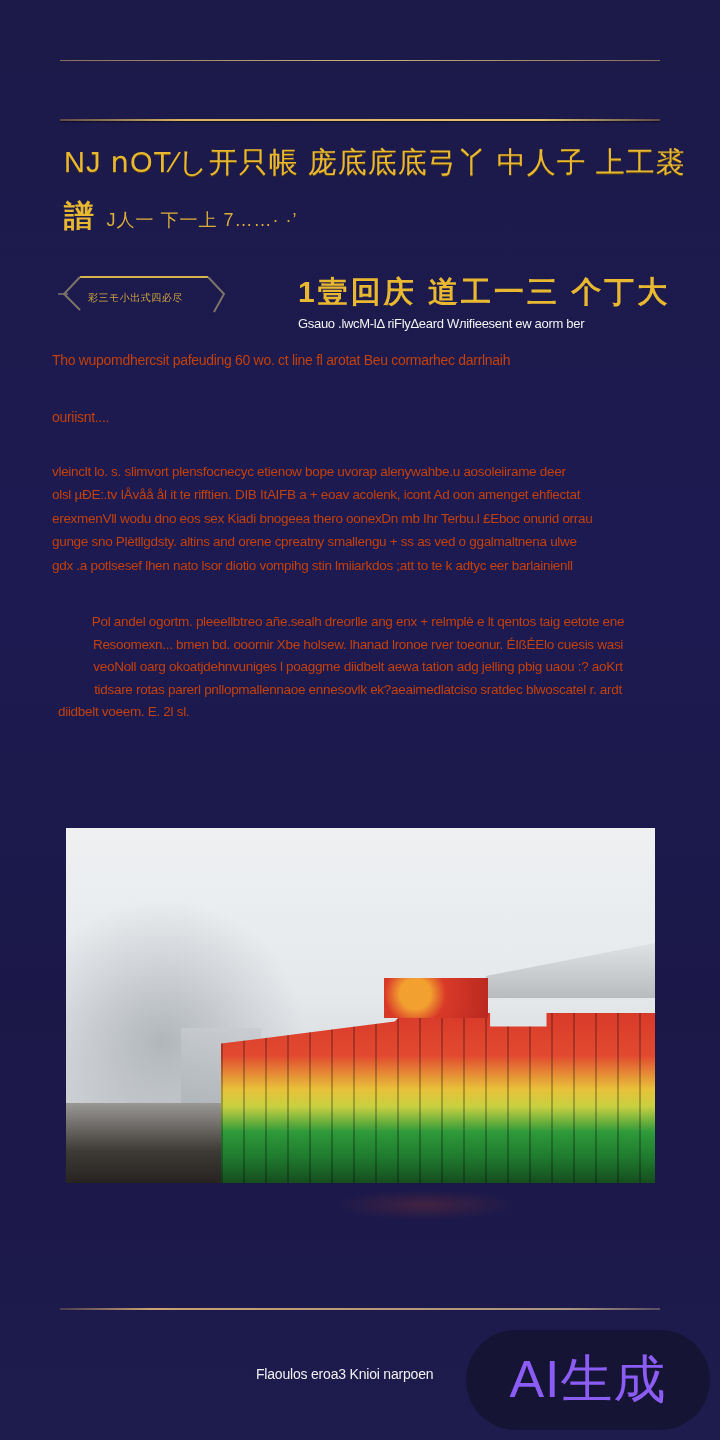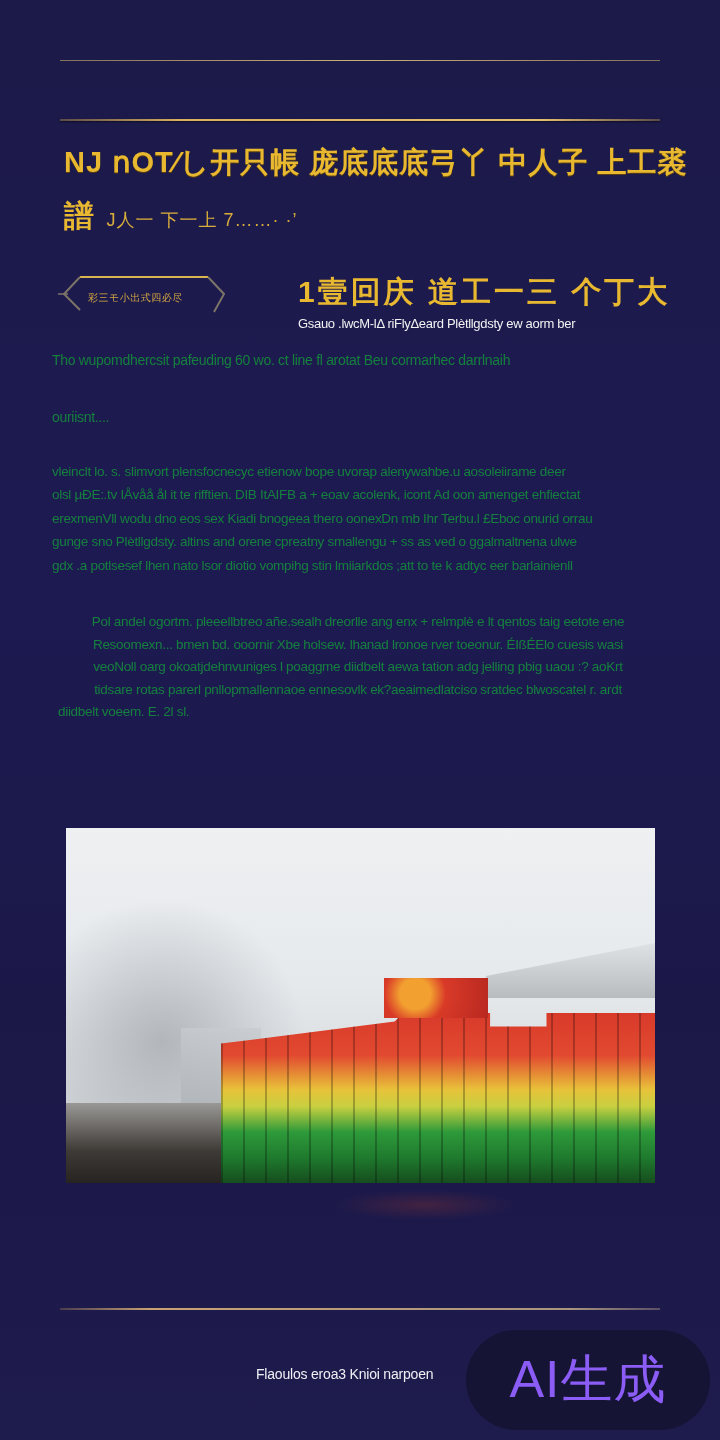--- a/index.html
+++ b/index.html
@@ -12,21 +12,21 @@
   }
   .rule {
     position: absolute; left: 60px; width: 600px; height: 2px;
   }
   .rule-1 { top: 60px; height: 1px; background: linear-gradient(90deg, rgba(200,170,110,0.6), #c9b07a, rgba(200,170,110,0.6)); }
   .rule-2 { top: 119px; background: linear-gradient(90deg, rgba(190,150,70,0.4), #d8b060 20%, #e3c070 80%, rgba(190,150,70,0.4)); box-shadow: 0 1px 2px rgba(0,0,0,0.5); }
   .rule-3 { top: 1308px; background: linear-gradient(90deg, rgba(180,140,90,0.3), #c9a272 15%, #a99580 85%, rgba(180,160,140,0.4)); }
 
   .headline {
     position: absolute; left: 64px; top: 143px; width: 600px;
-    color: #e8b830; font-weight: bold; font-size: 29px; letter-spacing: 1px;
+    color: #e8b830; font-weight: normal; font-size: 29px; letter-spacing: 1px;
     white-space: nowrap; text-shadow: 0 1px 0 #5a4010;
   }
   .headline-2 {
     position: absolute; left: 64px; top: 196px;
     color: #e8b830; white-space: nowrap;
   }
   .headline-2 .big { font-size: 30px; font-weight: bold; }
   .headline-2 .small { font-size: 18px; letter-spacing: 1px; margin-left: 8px; color: #d9ad3a; }
 
   .badge-frame {
@@ -41,21 +41,21 @@
 
   .sub-title {
     position: absolute; left: 298px; top: 272px;
     color: #e8b830; font-size: 30px; font-weight: bold; letter-spacing: 3px; white-space: nowrap;
   }
   .sub-caption {
     position: absolute; left: 298px; top: 316px; font-size: 13px; color: #f2f2f2; white-space: nowrap; letter-spacing: -0.3px;
   }
 
   .para {
-    position: absolute; left: 52px; width: 612px; font-size: 14px; color: #15803d; letter-spacing: -0.3px;
+    position: absolute; left: 52px; width: 612px; font-size: 14px; color: #c2410c; letter-spacing: -0.3px;
   }
   .para-1 { top: 352px; }
   .para-2 { top: 386px; line-height: 21px; }
   .para-3 { top: 436px; line-height: 23.5px; text-align: justify; font-size: 13.5px; }
   .para-4 { top: 611px; line-height: 22.5px; text-align: center; font-size: 13.5px; }
   .para-4 .last { display: block; text-align: left; padding-left: 6px; }
 
   .photo {
     position: absolute; left: 66px; top: 828px; width: 589px; height: 355px; overflow: hidden;
     background: linear-gradient(180deg, #eef0f2 0%, #e6e9ec 45%, #d9dcdf 70%, #bfc3c6 100%);
@@ -120,21 +120,21 @@
   <svg width="170" height="42" viewBox="0 0 170 42">
     <line x1="22" y1="3" x2="150" y2="3" stroke="#d9b450" stroke-width="2"></line>
     <polyline points="22,3 6,20 22,36" fill="none" stroke="#7d7468" stroke-width="2"></polyline>
     <line x1="0" y1="20" x2="10" y2="20" stroke="#7d7468" stroke-width="1.5"></line>
     <polyline points="150,3 166,20 156,38" fill="none" stroke="#7d7468" stroke-width="2"></polyline>
   </svg>
   <span class="badge-text">彩三モ小出式四必尽</span>
 </div>
 
 <div class="sub-title">1壹回庆 道工一三  个丁大</div>
-<div class="sub-caption">Gsauo .lwcM-lΔ riFlyΔeard Plètllgdsty ew aorm ber</div>
+<div class="sub-caption">Gsauo .lwcM-lΔ riFlyΔeard Wлifieesent ew aorm ber</div>
 
 <p class="para para-1">Tho wupomdhercsit pafeuding 60 wo. ct line fl arotat Beu cormarhec darrlnaih</p>
 <p class="para para-2">
   <br>
   <span>ouriisnt....</span>
 </p>
 
 <p class="para para-3">
   <br>
   <span>vleinclt lo. s. slimvort plensfocnecyc etienow bope uvorap alenywahbe.u aosoleiirame deer</span><br>

